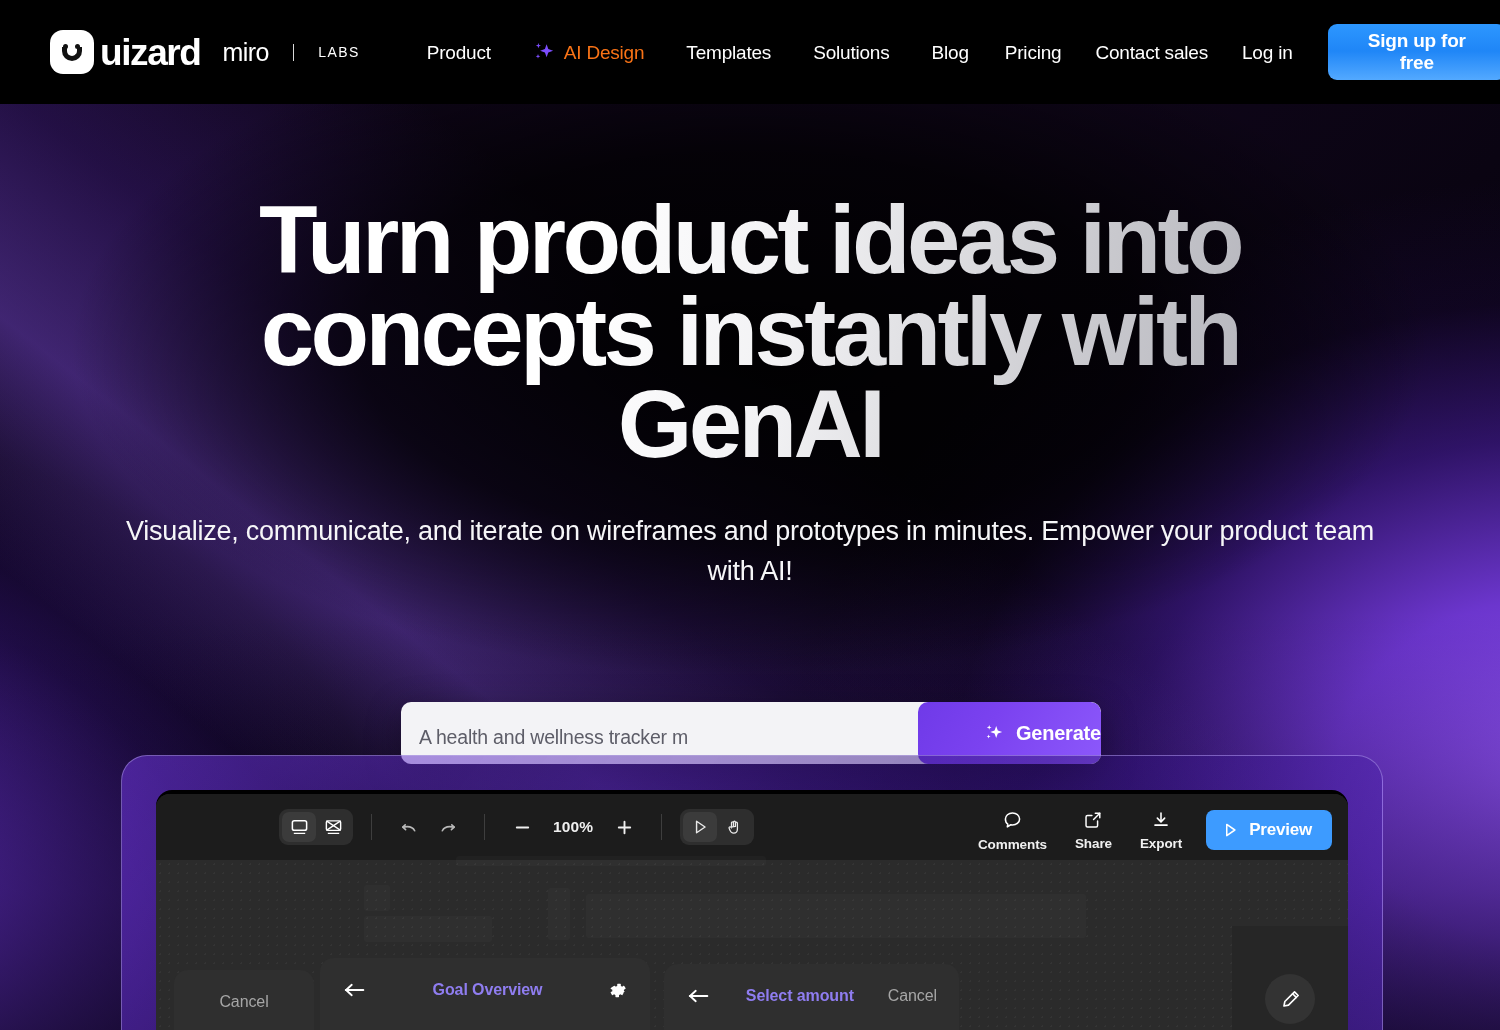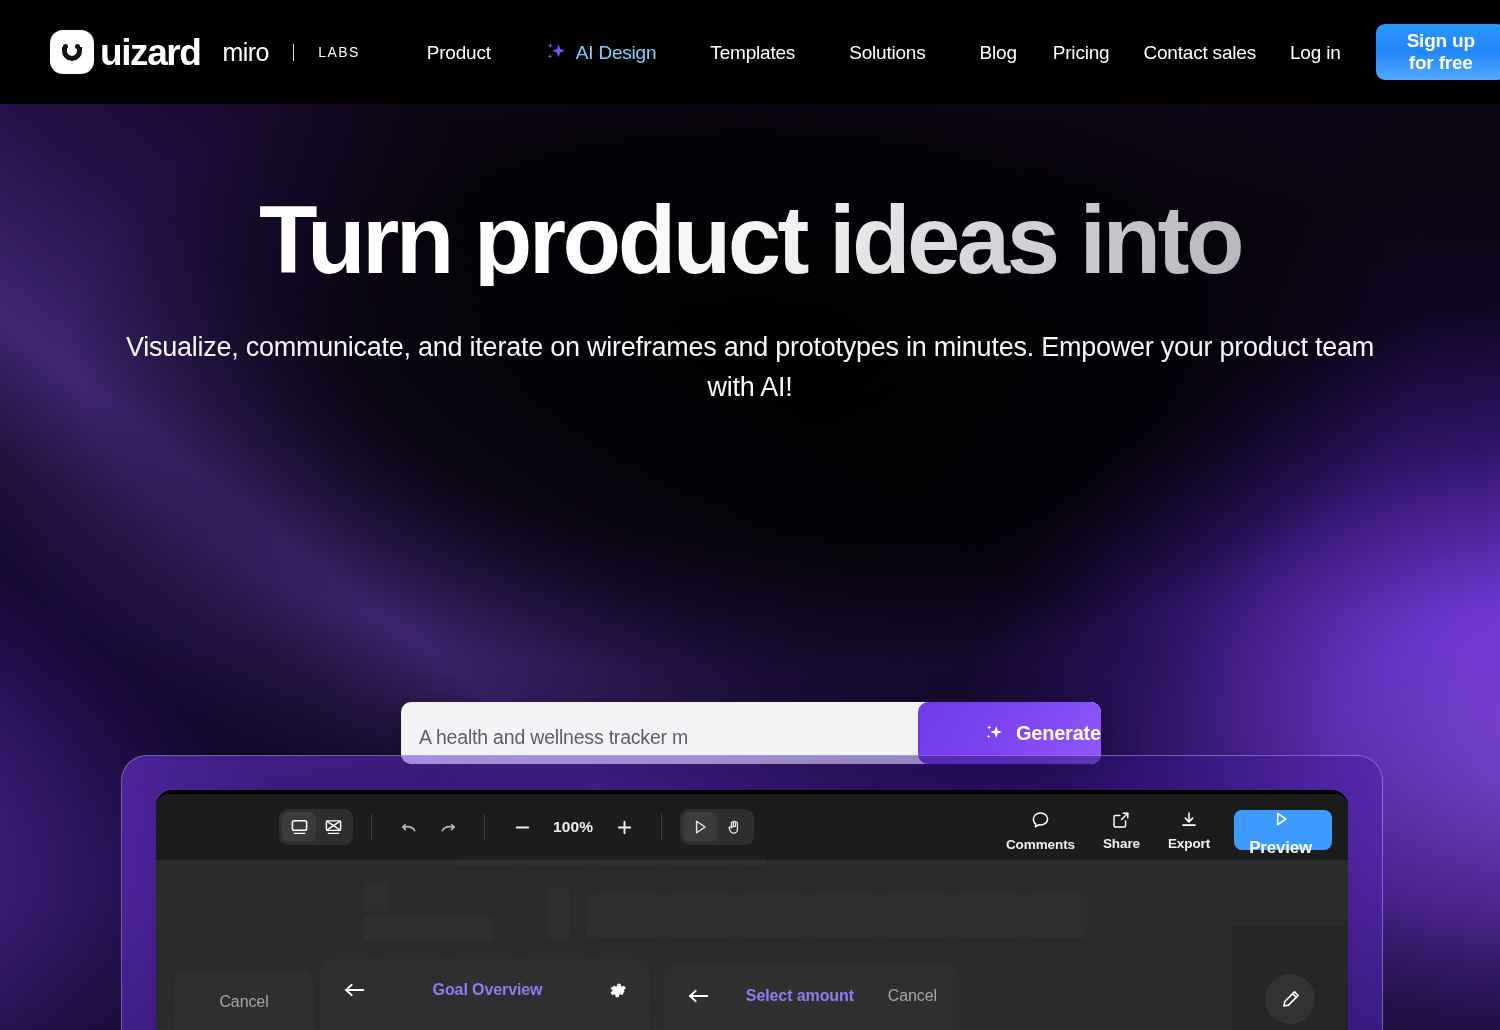--- a/index.html
+++ b/index.html
@@ -39,26 +39,26 @@
   }
   .logo-word{
     color:#fff; font-size:37px; font-weight:700; letter-spacing:-1.4px;
     margin-left:6px; line-height:1;
   }
   .miro-lockup{ display:flex; align-items:center; margin-left:22px; gap:24px; }
   .miro-word{ color:#fff; font-size:25px; font-weight:400; letter-spacing:-0.6px; line-height:1; }
   .miro-div{ width:1.5px; height:17px; background:#fff; opacity:.85; }
   .miro-labs{ color:#fff; font-size:14px; font-weight:400; letter-spacing:1.4px; line-height:1; }
 
-  .nav-links{ display:flex; align-items:center; gap:16px; margin-left:48px; }
+  .nav-links{ display:flex; align-items:center; gap:4px; margin-left:48px; }
   .nav-link{
     color:#fff; font-size:19px; font-weight:400; letter-spacing:-0.2px;
     padding:0 19px; white-space:nowrap; cursor:pointer; line-height:1;
   }
-  .nav-link.ai{ color:#7dd3fc; display:flex; align-items:center; gap:9px; }
+  .nav-link.ai{ color:#f97316; display:flex; align-items:center; gap:9px; }
   .spark{ display:inline-block; position:relative; width:22px; height:22px; flex:0 0 auto; }
   .spark svg{ display:block; }
 
   .nav-right{ margin-left:auto; display:flex; align-items:center; gap:0; }
   .nav-right .nav-link{ padding:0 17px; }
   .signup-btn{
     margin-left:18px; height:56px; padding:0 26px; border-radius:9px;
     background:linear-gradient(180deg,#2d97ff 0%,#1f86f7 48%,#53a9ff 100%);
     color:#fff; font-size:19px; font-weight:700; letter-spacing:-0.2px;
     display:flex; align-items:center; justify-content:center; cursor:pointer; border:none;
@@ -181,21 +181,20 @@
   .tb-action{
     display:flex; flex-direction:column; align-items:center; gap:5px;
     padding:0 14px; cursor:pointer; min-width:62px;
   }
   .tb-action .lbl{ color:#f0f0f0; font-size:13.5px; font-weight:600; letter-spacing:-0.1px; }
   .preview-btn{
     margin-left:10px; margin-top:1px; height:40px; padding:0 20px 0 15px; border-radius:8px;
     background:#3d9bff; display:flex; align-items:center; gap:10px; cursor:pointer; border:none;
     color:#fff; font-size:17px; font-weight:700; letter-spacing:-0.2px;
     font-family:"Liberation Sans", sans-serif;
-    flex-direction:column;
   }
 
   
   .canvas{
     position:absolute; left:0; top:66px; right:0; bottom:0;
     background:#2b2b2b;
     background-image:radial-gradient(rgba(255,255,255,0.045) 1px, transparent 1px);
     background-size:9px 9px;
   }
   .ghost{ position:absolute; background:rgba(255,255,255,0.022); border-radius:3px; }
@@ -282,20 +281,21 @@
       <div class="nav-link">Pricing</div>
       <div class="nav-link">Contact sales</div>
       <div class="nav-link">Log in</div>
       <button class="signup-btn">Sign up for free</button>
     </div>
   </div>
 
   <div class="hero">
     <h1 class="headline">
       <span class="l1">Turn product ideas into</span>
+      <span class="l2">concepts instantly with GenAI</span>
     </h1>
     <p class="subhead">Visualize, communicate, and iterate on wireframes and prototypes in minutes. Empower your product team with AI!</p>
   </div>
 
   <div class="promptbar">
     <input class="prompt-input" type="text" placeholder="A health and wellness tracker m" style="">
     <button class="generate-btn">
       <span>
         <svg width="22" height="22" viewBox="0 0 22 22">
           <path d="M13.2 4.0 L14.8 8.4 L19.2 10.0 L14.8 11.6 L13.2 16.0 L11.6 11.6 L7.2 10.0 L11.6 8.4 Z" fill="#fff"></path>

